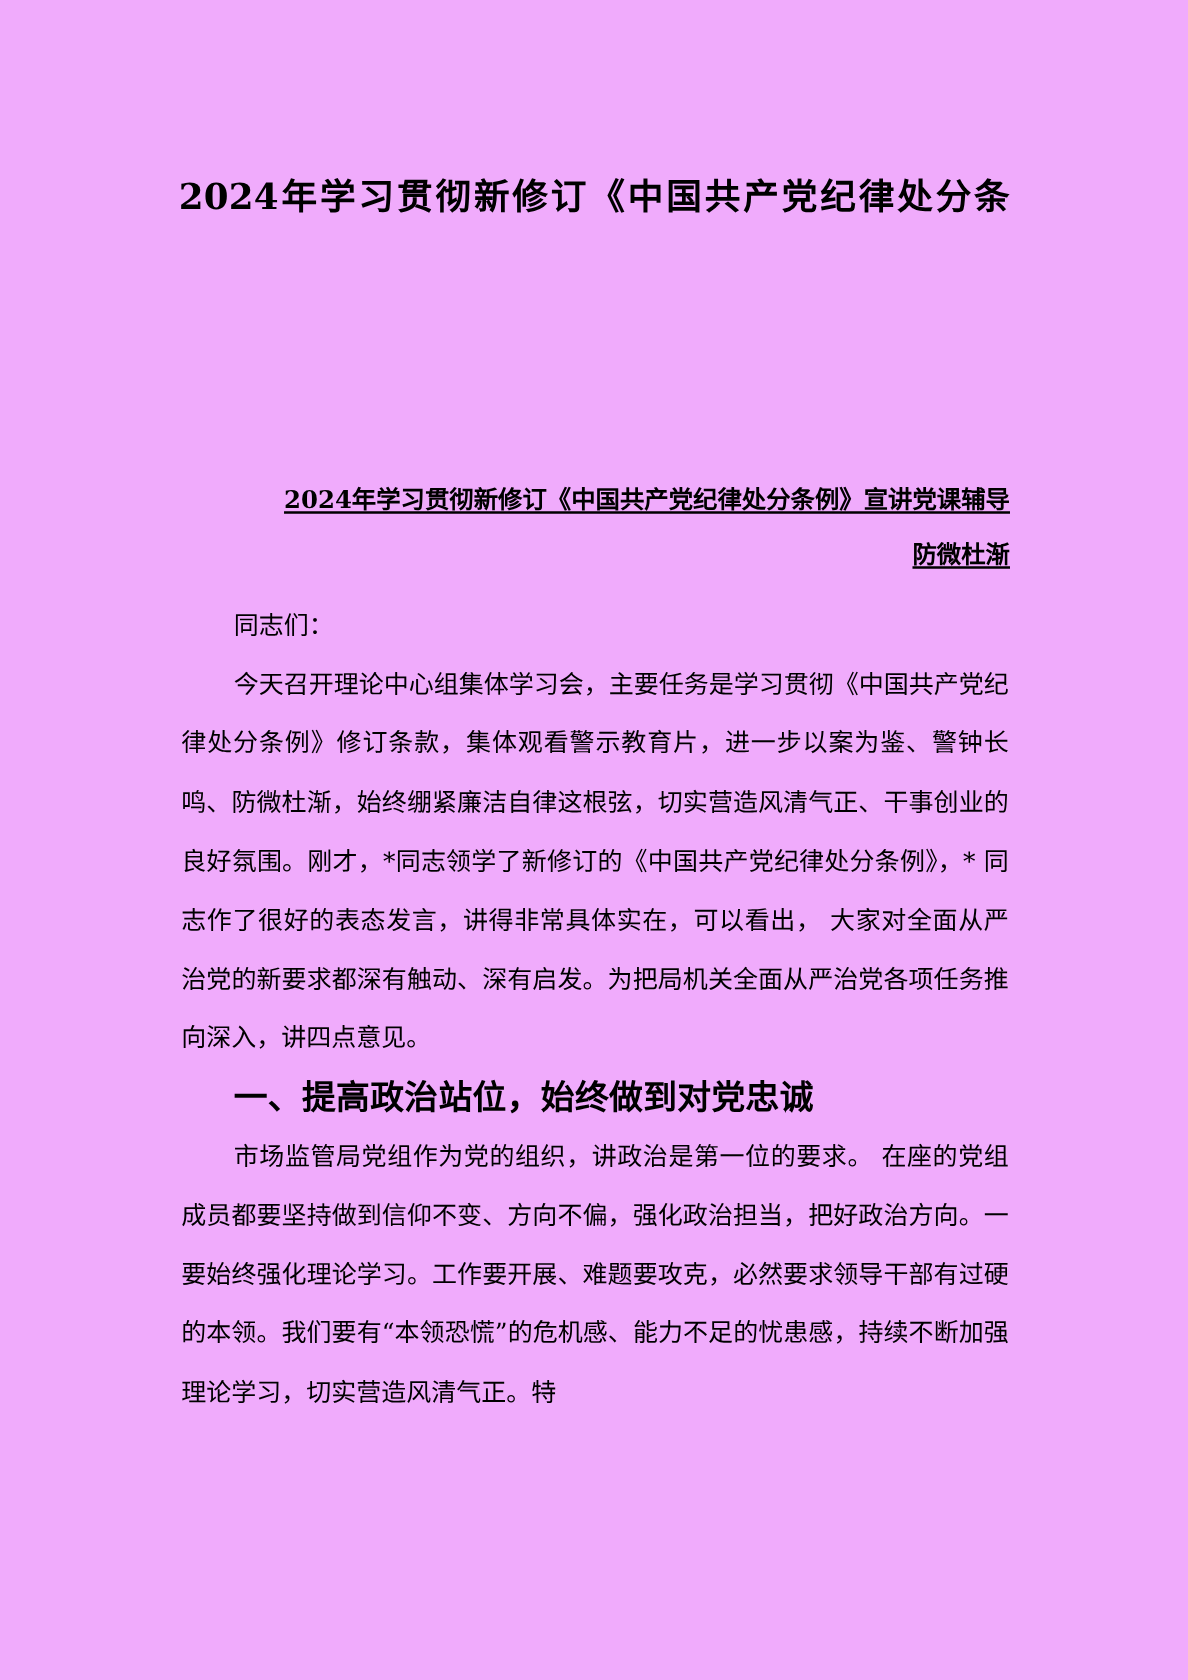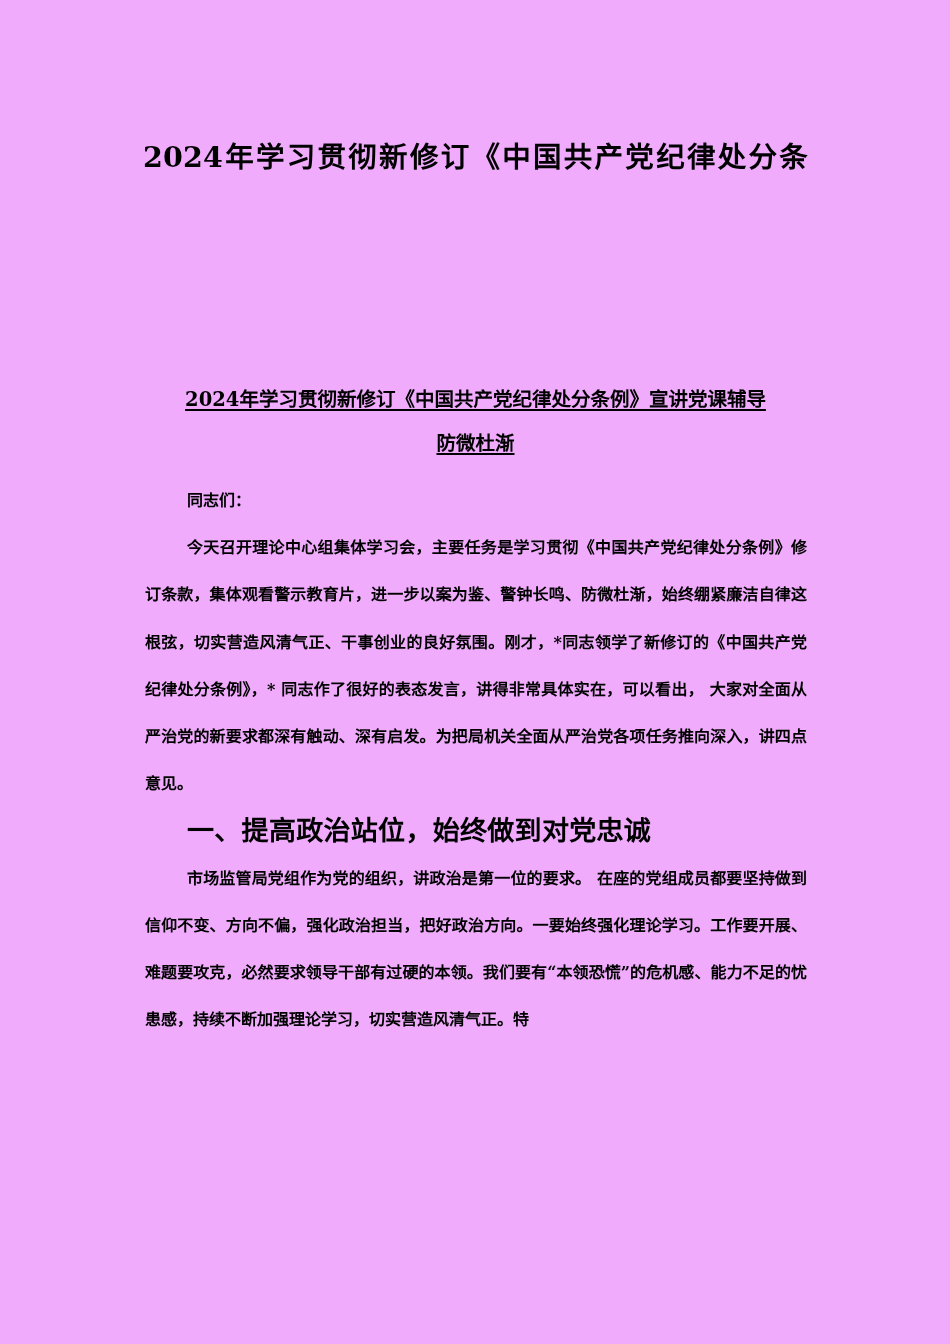--- a/index.html
+++ b/index.html
@@ -49,21 +49,21 @@
   .doc-title .tline.last {
     text-align-last: left;
   }
 
   
   .sub-title {
     position: absolute;
     left: 143px;
     top: 378px;
     width: 665px;
-    text-align: center;
+    text-align: right;
     font-family: "DejaVu Serif", "Liberation Serif", serif;
     font-weight: bold;
     font-size: 19.5px;
     line-height: 44px;
     color: #000000;
   }
   .sub-title .sline {
     display: block;
   }
   .sub-title .sline > span {
@@ -76,29 +76,28 @@
   .body-block {
     position: absolute;
     left: 145px;
     top: 477px;
     width: 662px;
   }
 
   p.para {
     margin: 0;
     font-family: "DejaVu Serif", "Liberation Serif", serif;
-    font-size: 16px;
+    font-size: 20px;
     line-height: 47.2px;
     text-align: justify;
     text-align-last: left;
     text-justify: inter-character;
     color: #000000;
     white-space: pre-wrap;
     word-break: break-all;
-    font-weight: bold;
   }
 
   p.para.indent {
     text-indent: 42px;
   }
 
   p.heading {
     margin: 0;
     text-indent: 42px;
     font-family: "DejaVu Sans", "Liberation Sans", sans-serif;

